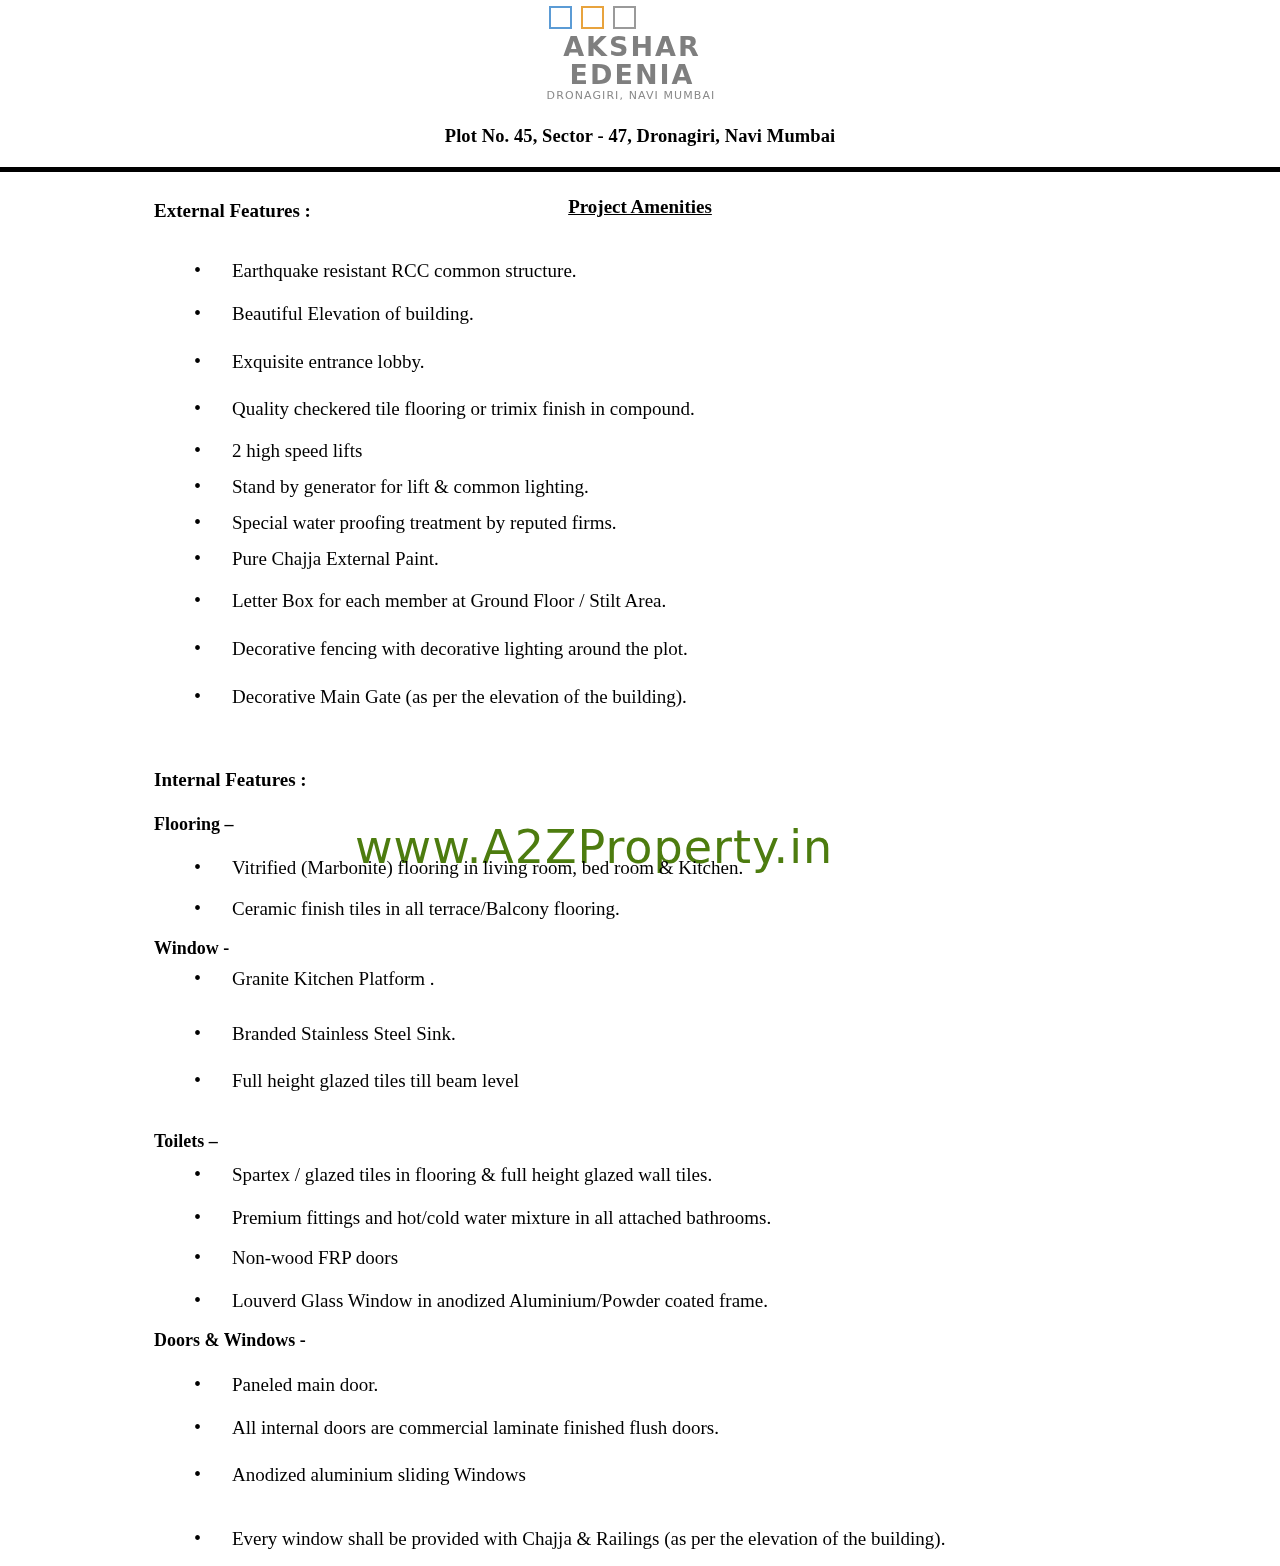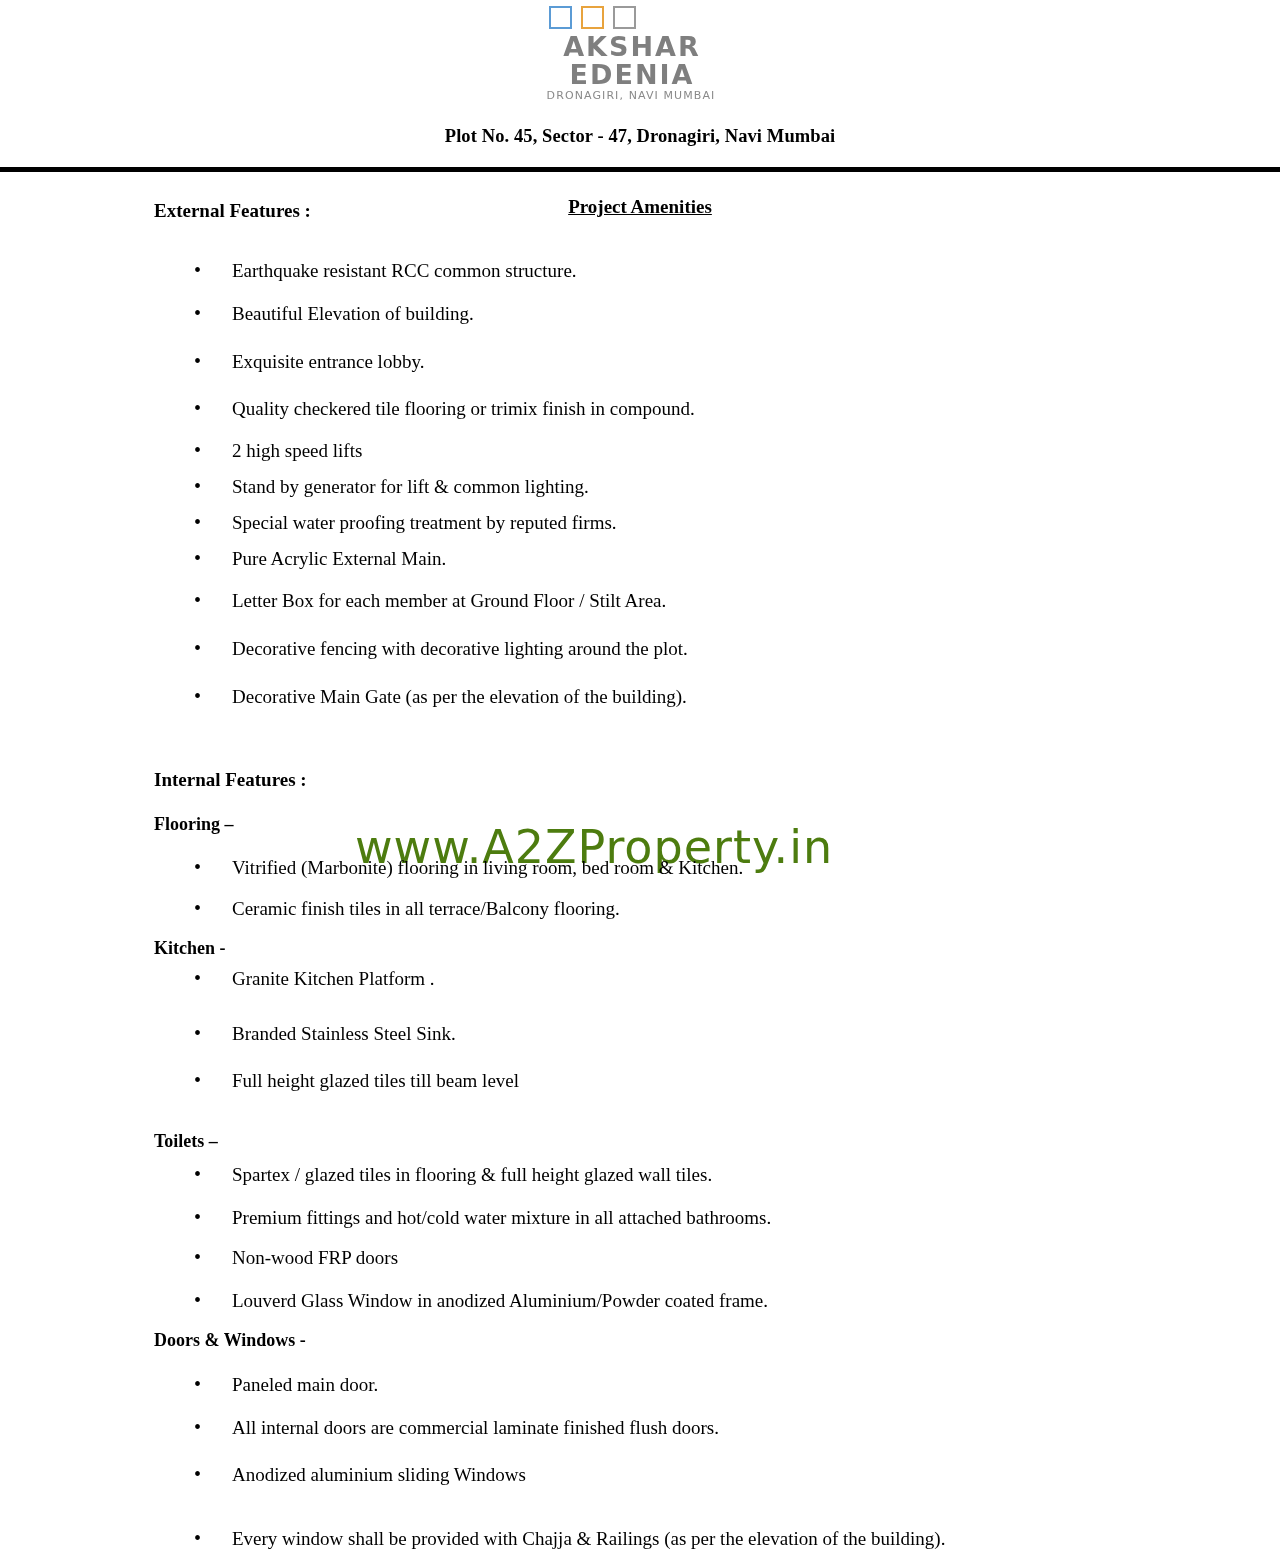--- a/index.html
+++ b/index.html
@@ -176,35 +176,35 @@
 
   <div class="section-head" style="margin-top:-24px;">External Features :</div>
   <ul class="amenities">
     <li style="margin-top:38px;">Earthquake resistant RCC common structure.</li>
     <li style="margin-top:20px;">Beautiful Elevation of building.</li>
     <li style="margin-top:25px;">Exquisite entrance lobby.</li>
     <li style="margin-top:25px;">Quality checkered tile flooring or trimix finish in compound.</li>
     <li style="margin-top:19px;">2 high speed lifts</li>
     <li style="margin-top:13px;">Stand by generator for lift &amp; common lighting.</li>
     <li style="margin-top:13px;">Special water proofing treatment by reputed firms.</li>
-    <li style="margin-top:13px;">Pure Acrylic External Main.</li>
+    <li style="margin-top:13px;">Pure Chajja External Paint.</li>
     <li style="margin-top:20px;">Letter Box for each member at Ground Floor / Stilt Area.</li>
     <li style="margin-top:25px;">Decorative fencing with decorative lighting around the plot.</li>
     <li style="margin-top:25px;">Decorative Main Gate (as per the elevation of the building).</li>
   </ul>
 
   <div class="section-head" style="margin-top:60px;">Internal Features :</div>
 
   <div class="sub-head" style="margin-top:23px;">Flooring –</div>
   <ul class="amenities">
     <li style="margin-top:22px;">Vitrified (Marbonite) flooring in living room, bed room &amp; Kitchen.</li>
     <li style="margin-top:18px;">Ceramic finish tiles in all terrace/Balcony flooring.</li>
   </ul>
 
-  <div class="sub-head" style="margin-top:18px;">Kitchen -</div>
+  <div class="sub-head" style="margin-top:18px;">Window -</div>
   <ul class="amenities">
     <li style="margin-top:9px;">Granite Kitchen Platform .</li>
     <li style="margin-top:32px;">Branded Stainless Steel Sink.</li>
     <li style="margin-top:24px;">Full height glazed tiles till beam level</li>
   </ul>
 
   <div class="sub-head" style="margin-top:38px;">Toilets –</div>
   <ul class="amenities">
     <li style="margin-top:12px;">Spartex / glazed tiles in flooring &amp; full height glazed wall tiles.</li>
     <li style="margin-top:20px;">Premium fittings and hot/cold  water mixture in all attached bathrooms.</li>

